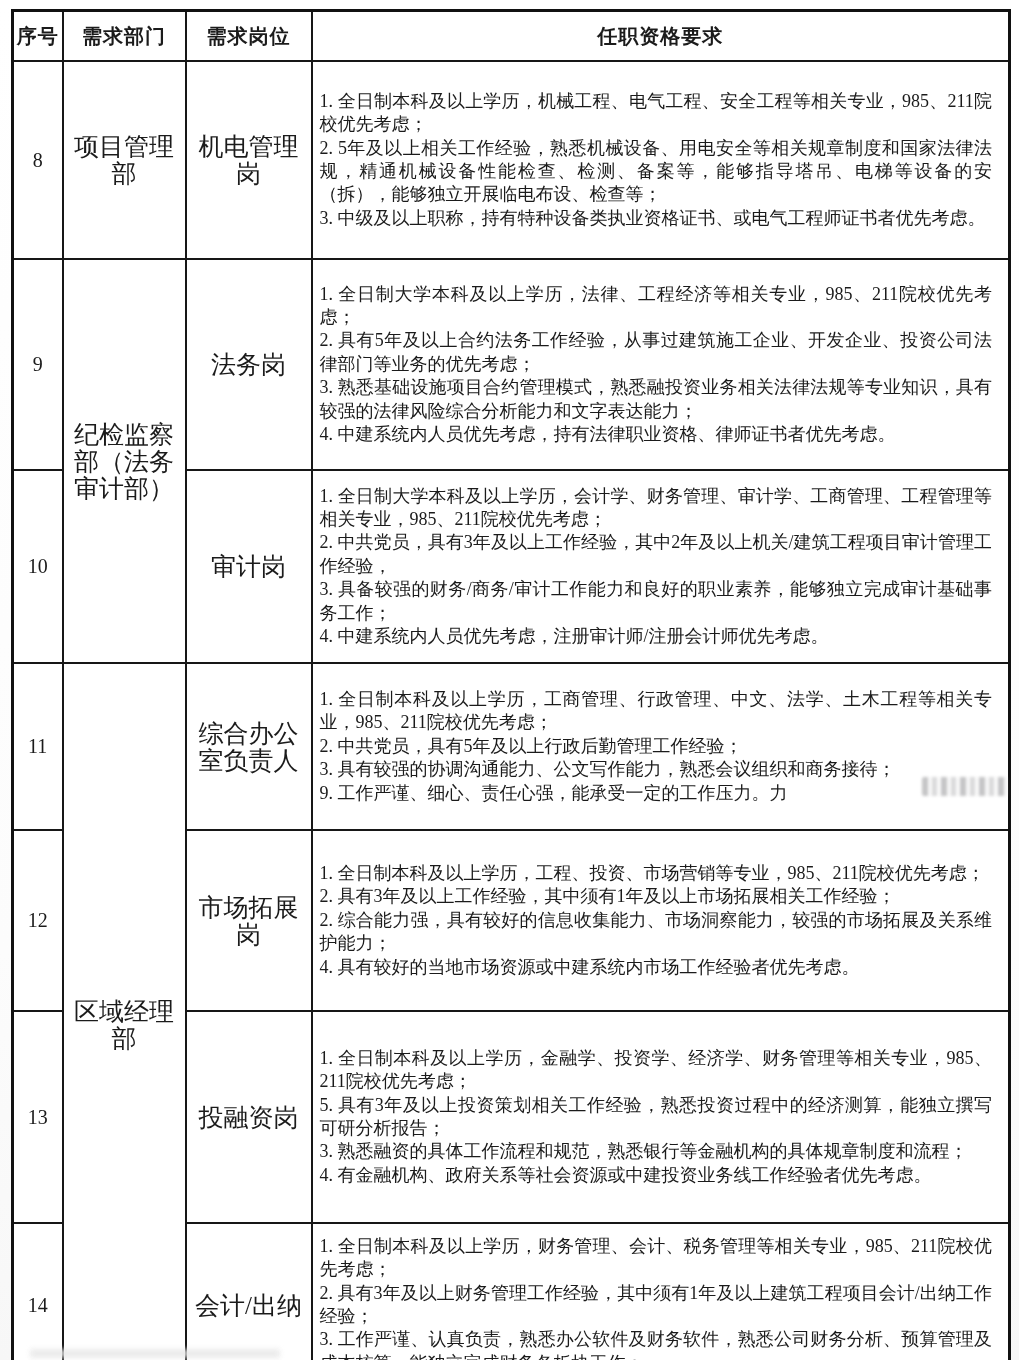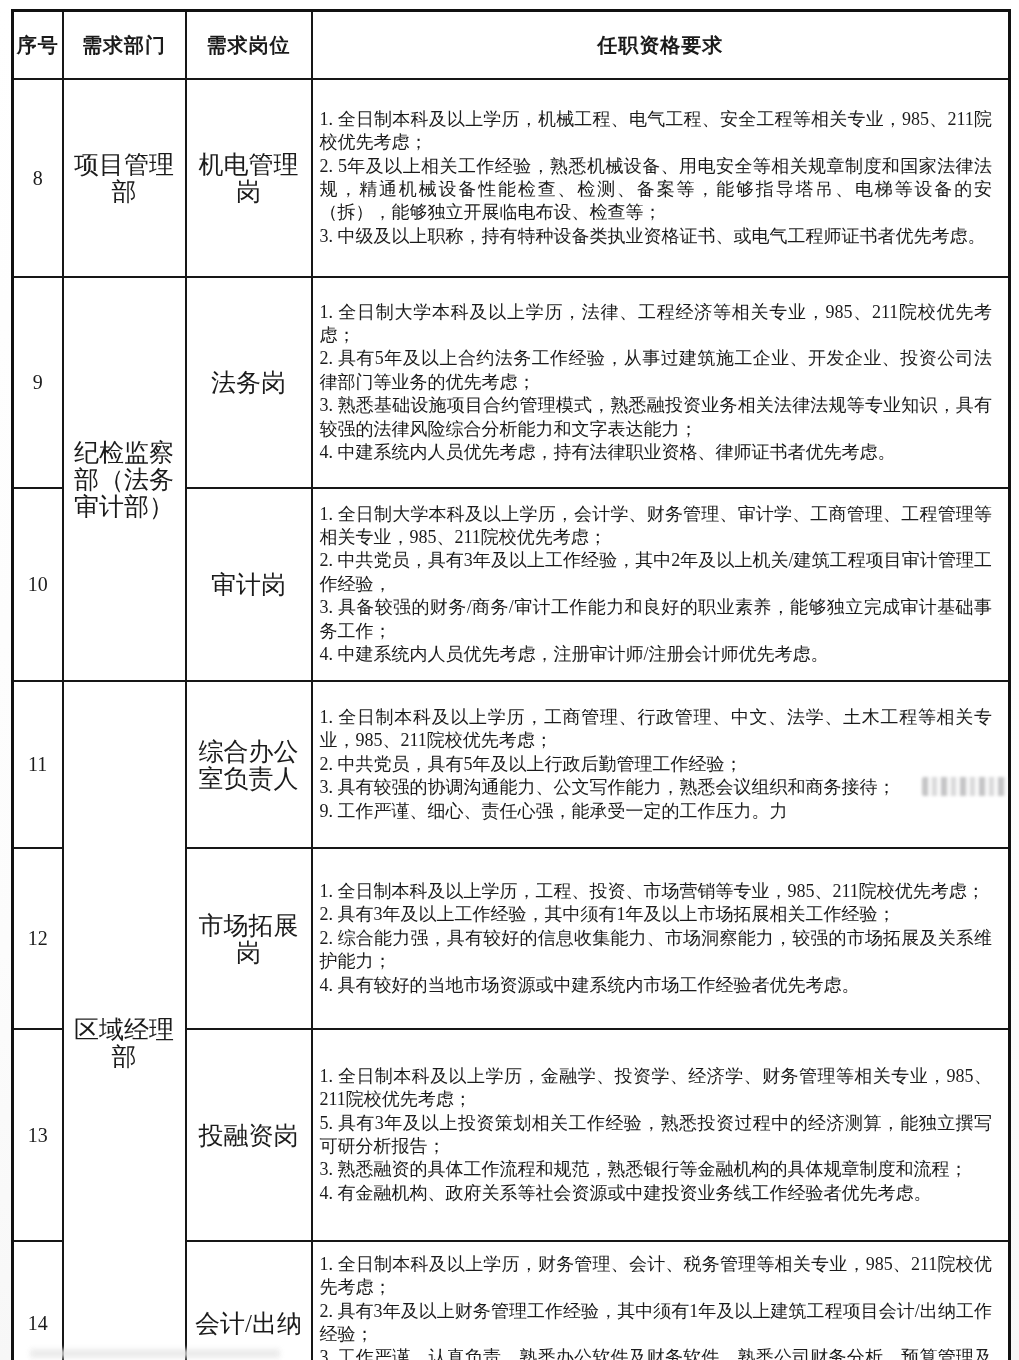--- a/index.html
+++ b/index.html
@@ -24,21 +24,21 @@
   }
   table.grid th, table.grid td{
     border:2.5px solid #171717;
     vertical-align:middle;
     overflow:hidden;
   }
   table.grid{border:3px solid #111;}
   th.hdr{
     font-size:20px;font-weight:bold;
     text-align:center;height:48px;
-    padding:9px 2px;
+    padding:0 2px;
     letter-spacing:1px;
   }
   td.c-seq{
     text-align:center;font-size:20px;
     padding:0;
   }
   td.c-dept, td.c-pos{
     text-align:center;font-size:25px;
     padding:2px 5px;line-height:27px;
   }

